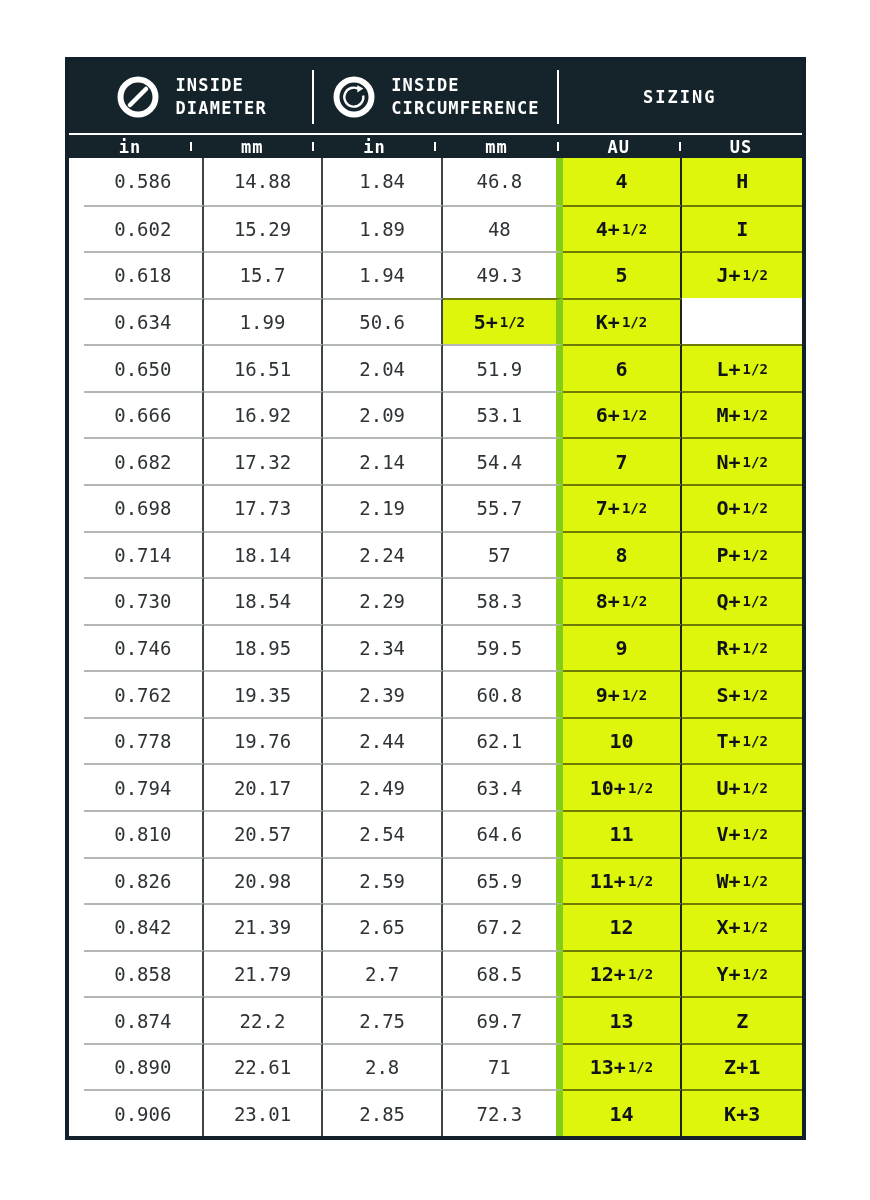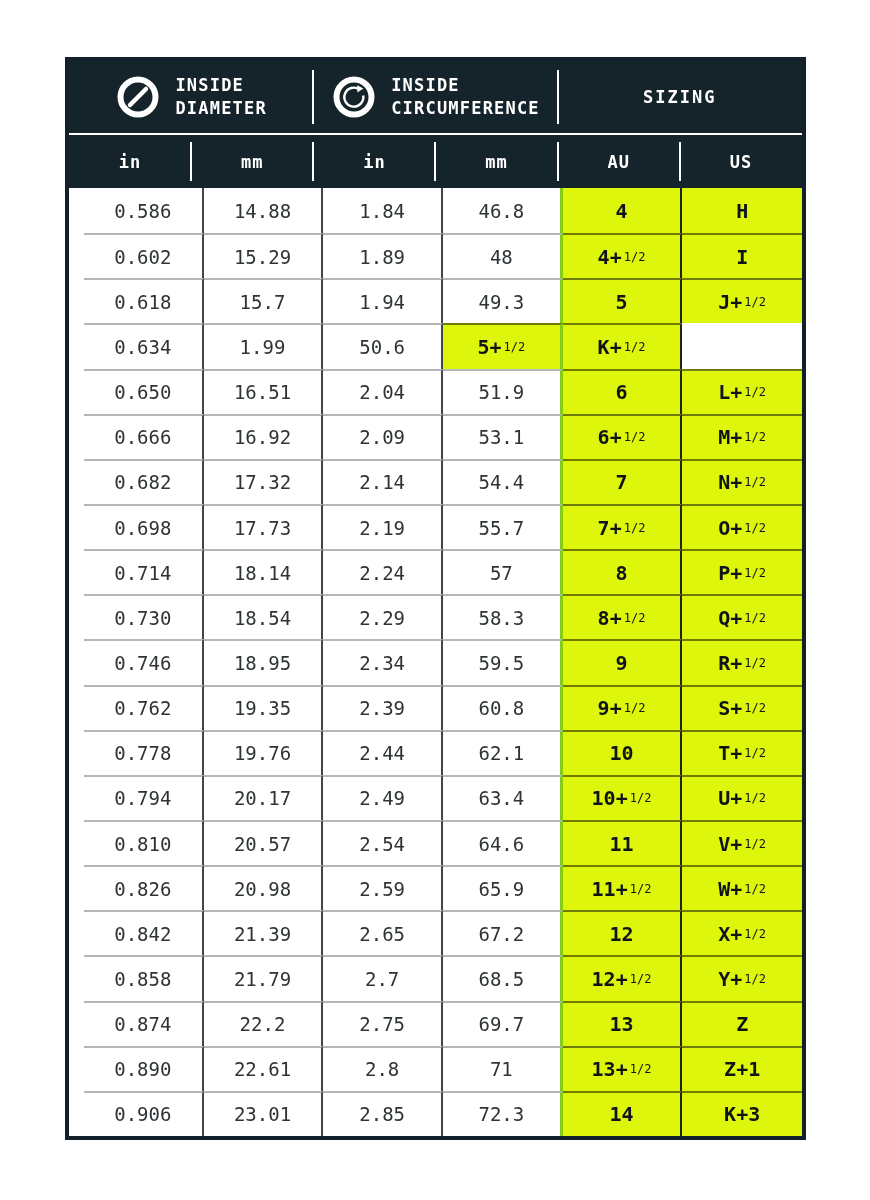--- a/index.html
+++ b/index.html
@@ -56,21 +56,21 @@
   }
   .hlabel-center {
     color: #ffffff;
     font-weight: 700;
     font-size: 17px;
     letter-spacing: 2px;
   }
 
   
   .sub-header {
-    height: 53px;
+    height: 23px;
     background: #15232a;
     display: grid;
     grid-template-columns: repeat(6, 1fr);
   }
   .shcell {
     position: relative;
     display: flex;
     align-items: center;
     justify-content: center;
     color: #ffffff;
@@ -97,34 +97,34 @@
   .tcell {
     display: flex;
     align-items: center;
     justify-content: center;
     font-size: 19px;
     color: #2e3336;
     background: #ffffff;
     border-right: 2px solid #3f464a;
   }
   .trow:not(:first-child) .tcell { border-top: 2px solid #b3b7b8; }
-  .tcell:nth-child(4) { border-right: 3px solid #84cc16; }
+  .tcell:nth-child(4) { border-right: 7px solid #84cc16; }
   .tcell:nth-child(5) { border-right: 2px solid #1c2416; }
   .tcell:nth-child(6) { border-right: none; }
 
   .tcell.hl {
     background: #ddf60b;
     color: #101417;
     font-weight: 700;
     font-size: 20px;
   }
   .trow:not(:first-child) .tcell.hl { border-top: 2px solid rgba(0,0,0,0.5); }
   .tcell.hl .frac {
-    font-size: 12px;
-    font-weight: 400;
+    font-size: 14px;
+    font-weight: 700;
     margin-left: 2px;
   }
 </style>
 </head>
 <body>
 
 <div class="sheet">
   <div class="size-chart">
 
     <div class="main-header">

